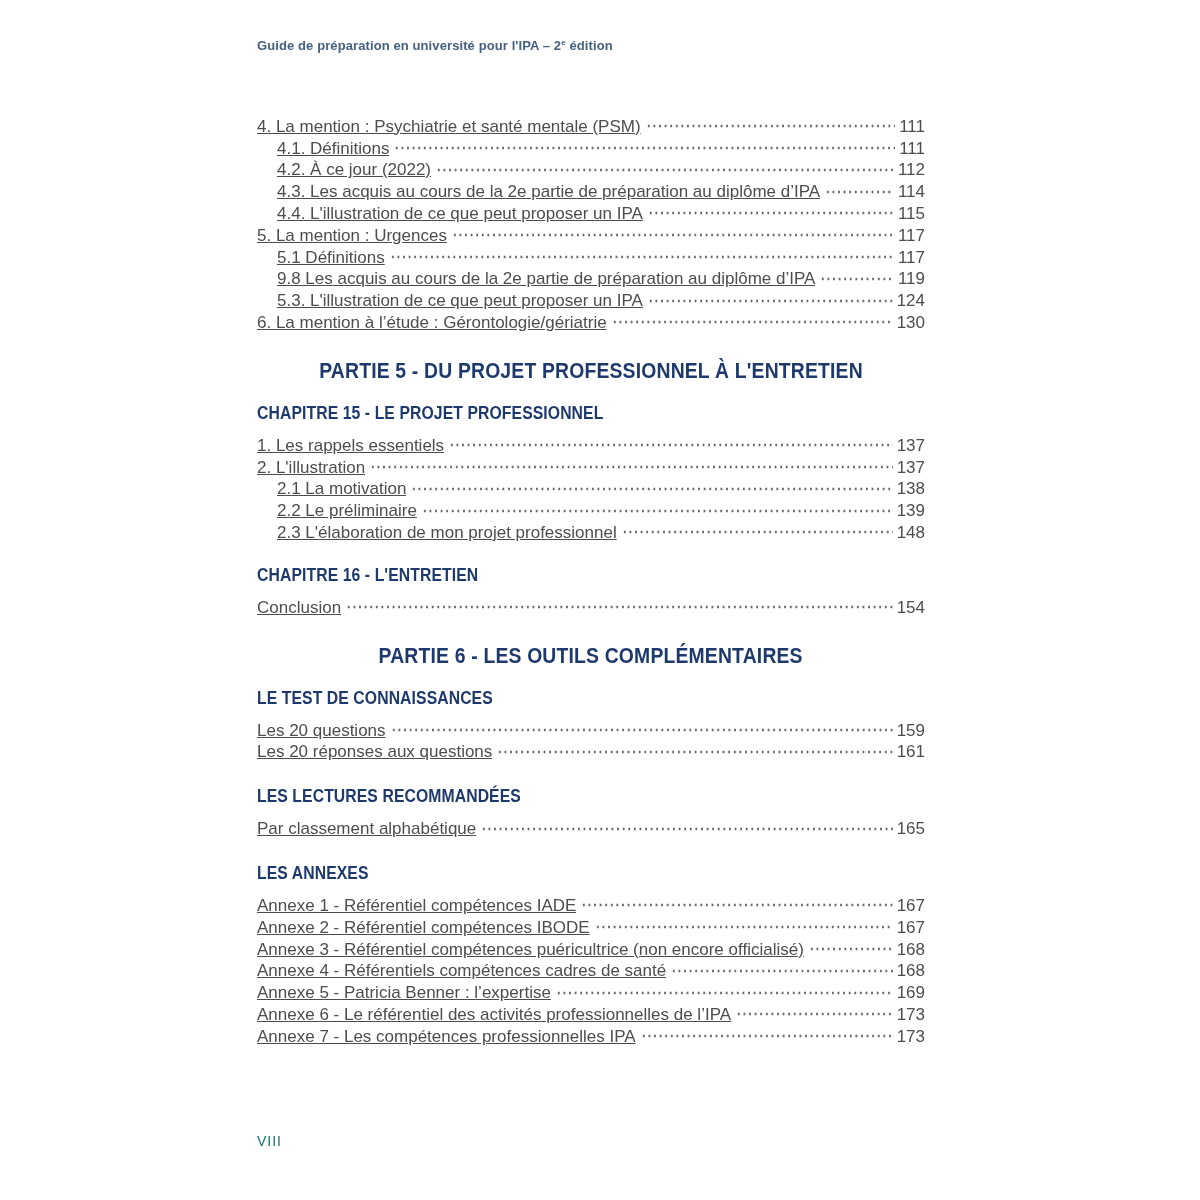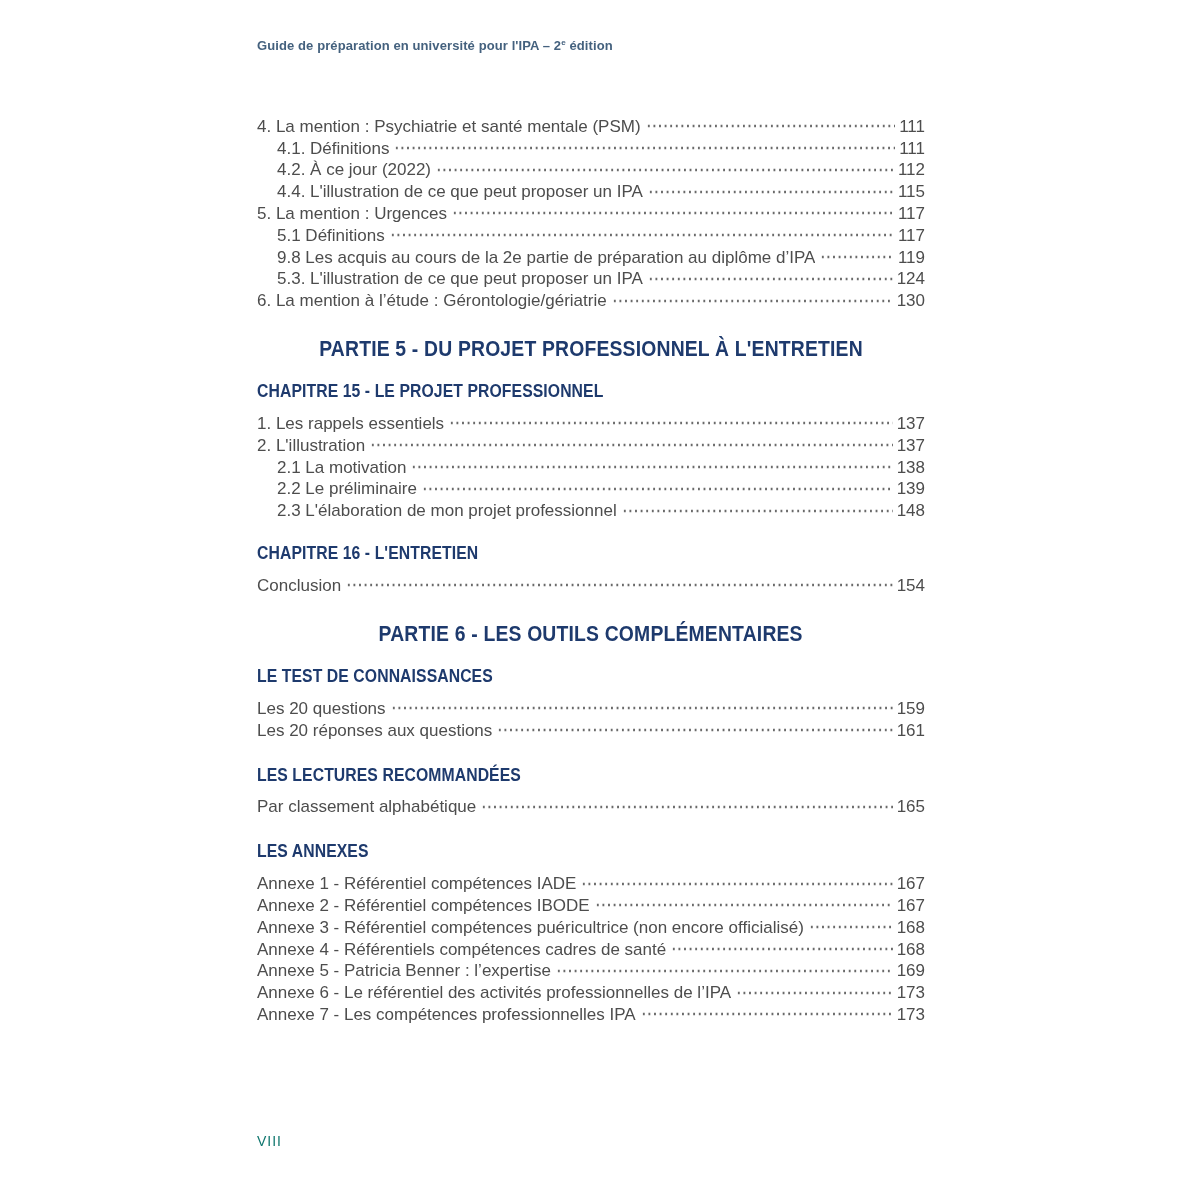--- a/index.html
+++ b/index.html
@@ -32,21 +32,21 @@
 
   .toc-group { width: 100%; }
   .toc-group + .h-part, .h-chapter, .h-subheading { }
 
   .toc-row {
     display: flex; align-items: baseline;
     line-height: 21.8px; height: 21.8px;
     white-space: nowrap;
   }
   .toc-row.indent { padding-left: 20px; justify-content: center; }
-  .toc-label { flex: 0 1 auto; overflow: hidden; }
+  .toc-label { flex: 0 1 auto; overflow: hidden; text-decoration: underline; }
   .toc-dots {
     flex: 1 1 auto; min-width: 14px; height: 21.8px;
     margin: 0 4px 0 5px;
     background-image: radial-gradient(circle, var(--dot-color) 1.15px, transparent 1.35px);
     background-size: 5.6px 5.6px;
     background-repeat: repeat-x;
     background-position: left bottom 3px;
   }
   .toc-page { flex: 0 0 auto; }
 
@@ -107,20 +107,25 @@
           <span class="toc-label">4.1. Définitions</span>
           <span class="toc-dots"></span>
           <span class="toc-page">111</span>
         </div>
         <div class="toc-row indent">
           <span class="toc-label">4.2. À ce jour (2022)</span>
           <span class="toc-dots"></span>
           <span class="toc-page">112</span>
         </div>
         <div class="toc-row indent">
+          <span class="toc-label">4.3. Les acquis au cours de la 2e partie de préparation au diplôme d’IPA</span>
+          <span class="toc-dots"></span>
+          <span class="toc-page">114</span>
+        </div>
+        <div class="toc-row indent">
           <span class="toc-label">4.4. L'illustration de ce que peut proposer un IPA</span>
           <span class="toc-dots"></span>
           <span class="toc-page">115</span>
         </div>
         <div class="toc-row">
           <span class="toc-label">5. La mention : Urgences</span>
           <span class="toc-dots"></span>
           <span class="toc-page">117</span>
         </div>
         <div class="toc-row indent">

